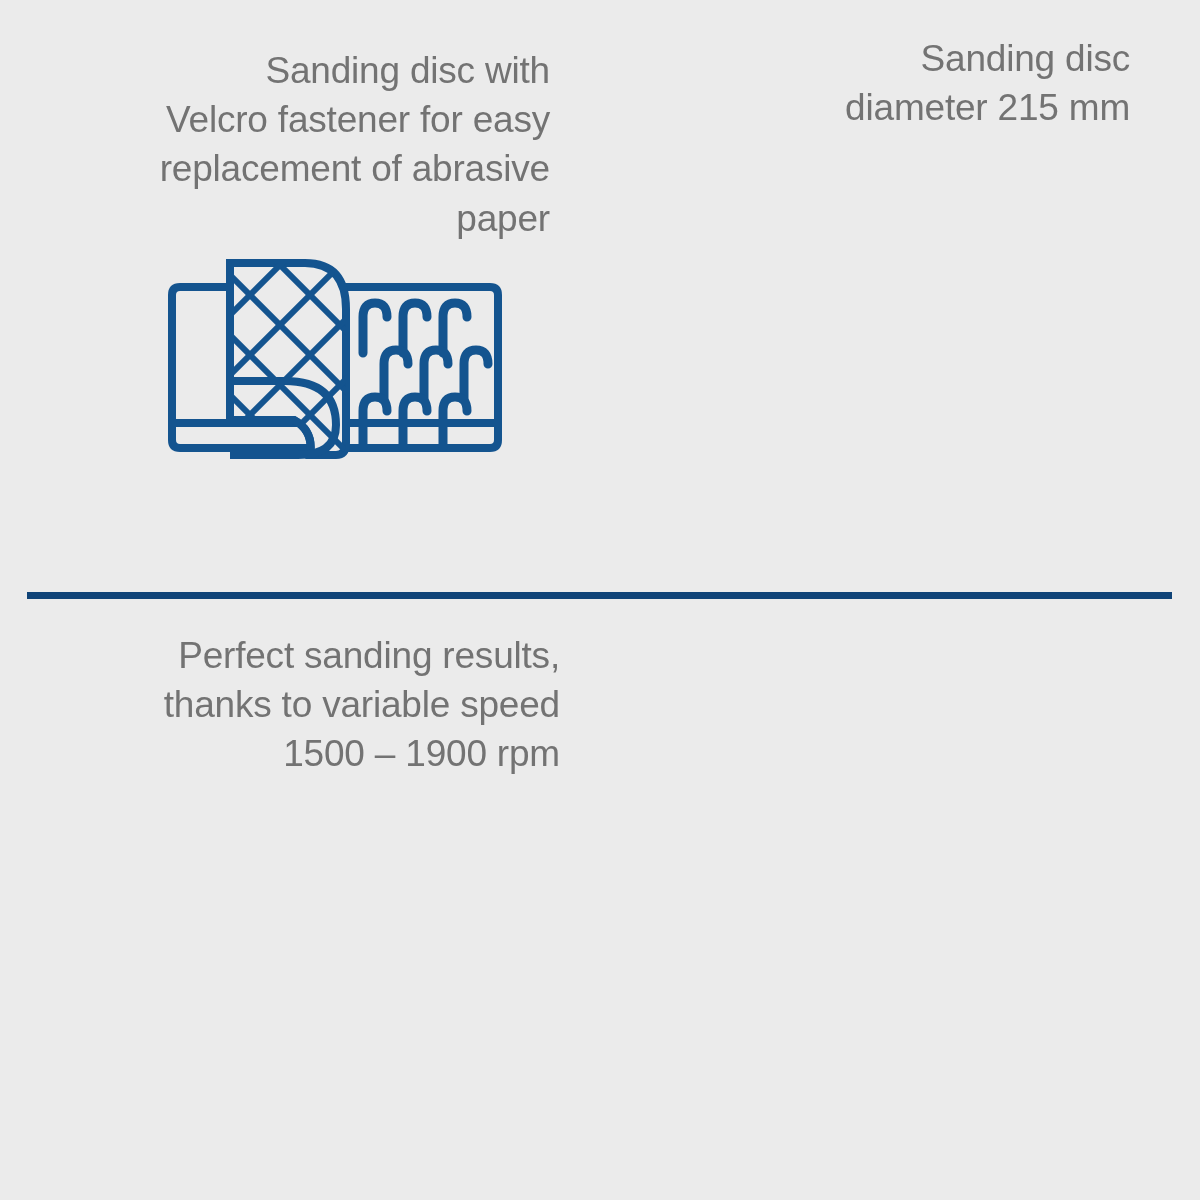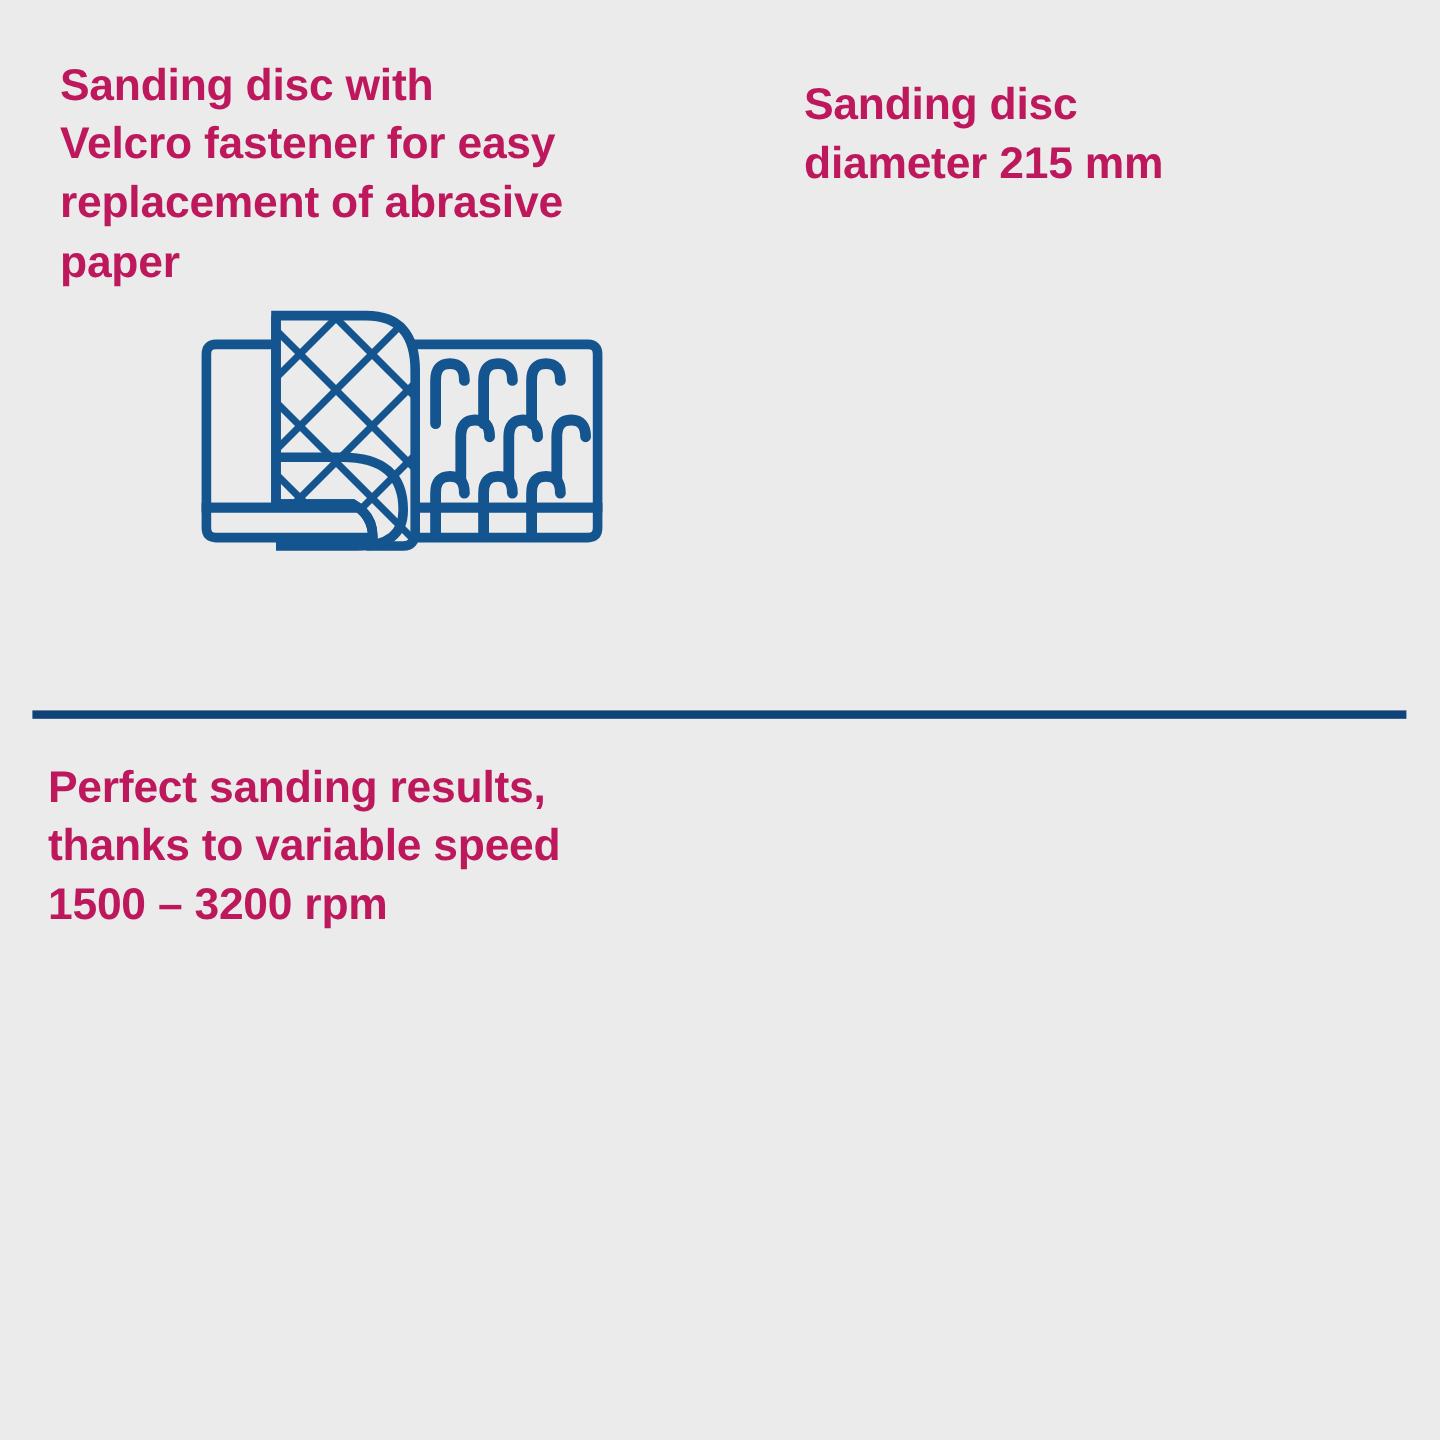--- a/index.html
+++ b/index.html
@@ -29,38 +29,38 @@
     grid-template-rows: 596px 604px;
   }
   .panel {
     position: relative;
     display: flex;
     flex-direction: column;
     align-items: center;
     box-sizing: border-box;
   }
   .panel-title {
-    color: #be185d;
-    font-weight: bold;
-    text-align: left;
+    color: #737373;
+    font-weight: normal;
+    text-align: right;
     letter-spacing: -0.2px;
     white-space: pre-line;
   }
   
   .panel-tl .panel-title {
     font-size: 37px;
     line-height: 1.33;
     margin-top: 46px;
     width: 500px;
   }
   
   .panel-tr .panel-title {
     font-size: 37px;
     line-height: 1.33;
-    margin-top: 62px;
+    margin-top: 34px;
     width: 460px;
   }
   
   .panel-bl .panel-title {
     font-size: 37px;
     line-height: 1.33;
     margin-top: 35px;
     width: 520px;
   }
   
@@ -160,21 +160,21 @@
 
     <div class="panel panel-tr">
       <div class="panel-title">Sanding disc
 diameter 215 mm</div>
 
     </div>
 
     <div class="panel panel-bl">
       <div class="panel-title">Perfect sanding results,
 thanks to variable speed
-1500 – 3200 rpm</div>
+1500 – 1900 rpm</div>
 
     </div>
 
 
   </div>
 
   <div class="divider"></div>
 </div>
 
 </body></html>

